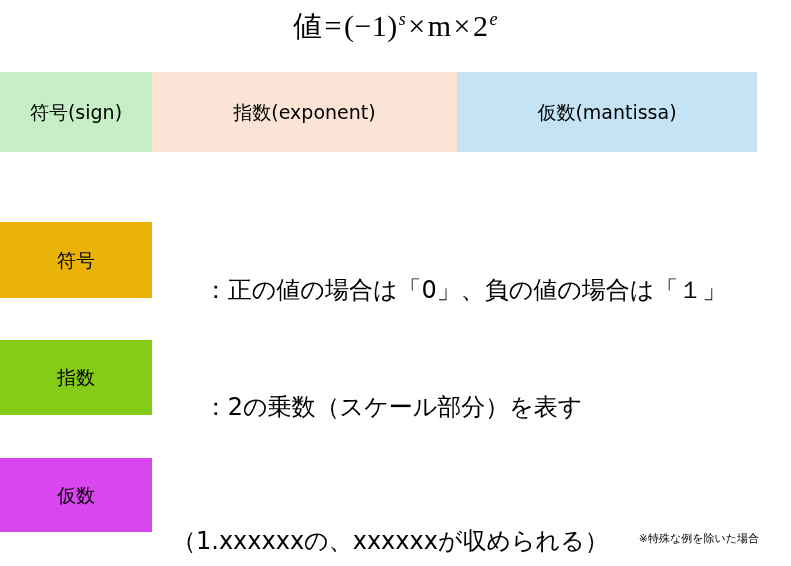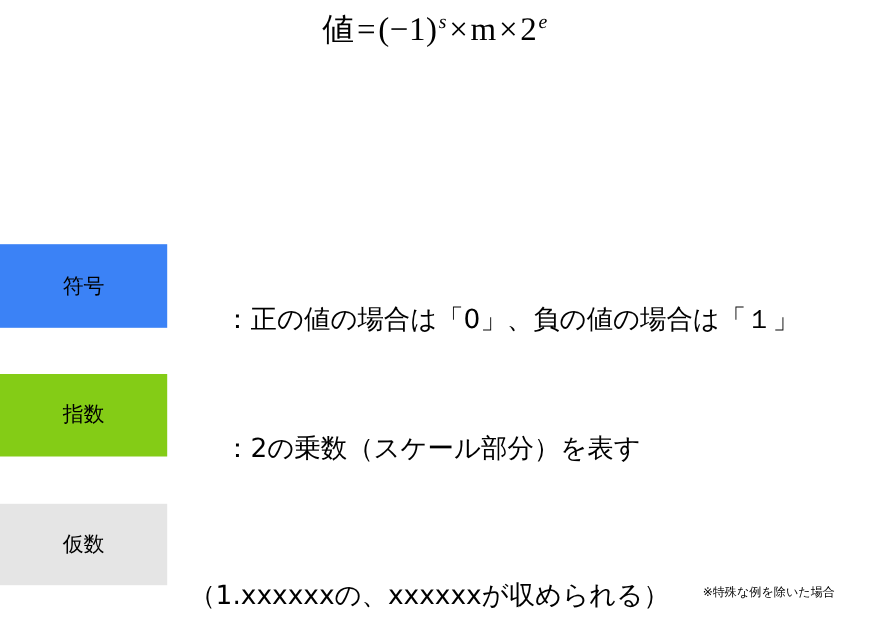--- a/index.html
+++ b/index.html
@@ -93,23 +93,23 @@
     left: 0;
     width: 152px;
     display: flex;
     align-items: center;
     justify-content: center;
     font-size: 19px;
     line-height: 1;
     font-family: "DejaVu Sans", "Liberation Sans", sans-serif;
     box-sizing: border-box;
   }
-  .row-sign .chip     { top: 0; height: 76px; background: #3b82f6; }
+  .row-sign .chip     { top: 0; height: 76px; background: #eab308; }
   .row-exponent .chip { top: 0; height: 75px; background: #84cc16; }
-  .row-mantissa .chip { top: 0; height: 74px; background: #e5e5e5; }
+  .row-mantissa .chip { top: 0; height: 74px; background: #d946ef; }
 
   .desc {
     position: absolute;
     left: 158px;
     font-size: 24px;
     line-height: 30px;
     font-family: "DejaVu Sans", "Liberation Sans", sans-serif;
     white-space: pre;
   }
   .row-sign .desc     { top: 23px; }
@@ -134,20 +134,31 @@
 </style>
 </head>
 <body>
 
 <div class="canvas">
 
   <div class="formula">
     <span class="jp">値</span><span class="op">=</span><span>(</span><span>−1</span><span>)</span><sup>s</sup><span class="op">×</span><span class="mvar">m</span><span class="op">×</span><span>2</span><sup>e</sup>
   </div>
 
+  <div class="bitbar">
+    <div class="seg seg-sign">
+      <span>符号(sign)</span>
+    </div>
+    <div class="seg seg-exponent">
+      <span>指数(exponent)</span>
+    </div>
+    <div class="seg seg-mantissa">
+      <span>仮数(mantissa)</span>
+    </div>
+  </div>
 
   <div class="row row-sign">
     <div class="chip">
       <span>符号</span>
     </div>
     <div class="desc">
       <span class="line1">：正の値の場合は「0」、負の値の場合は「１」</span>
     </div>
   </div>
 

